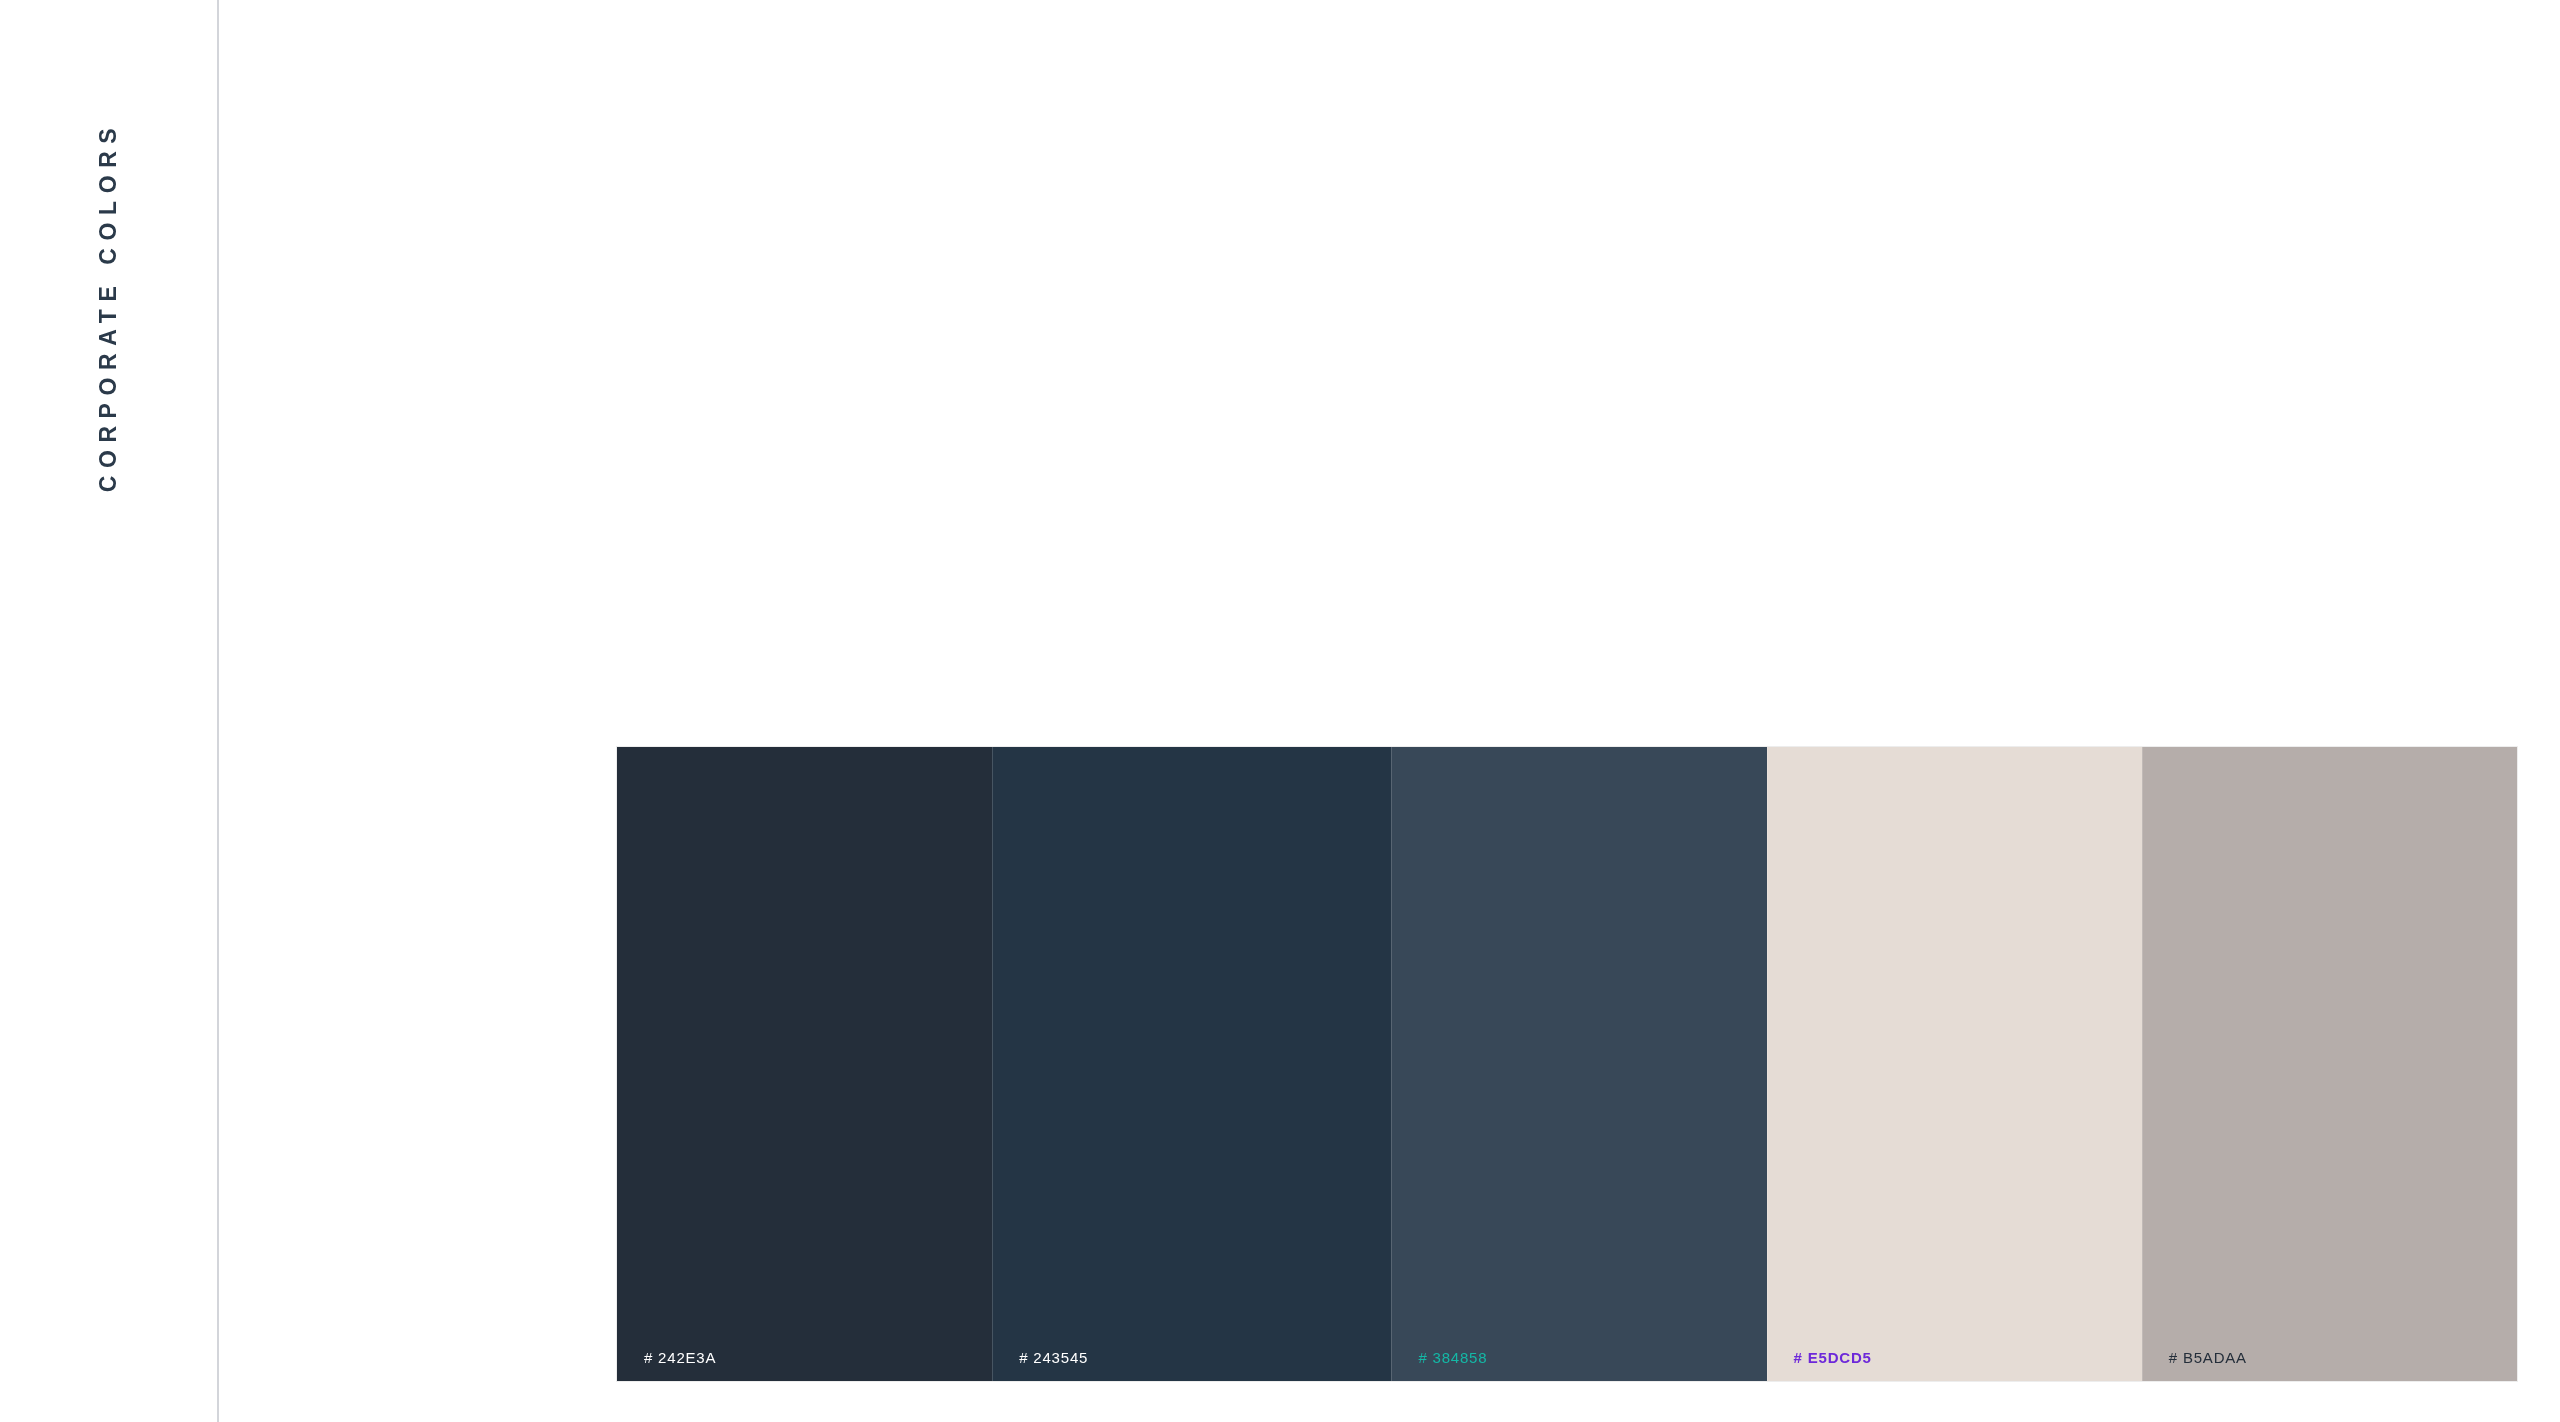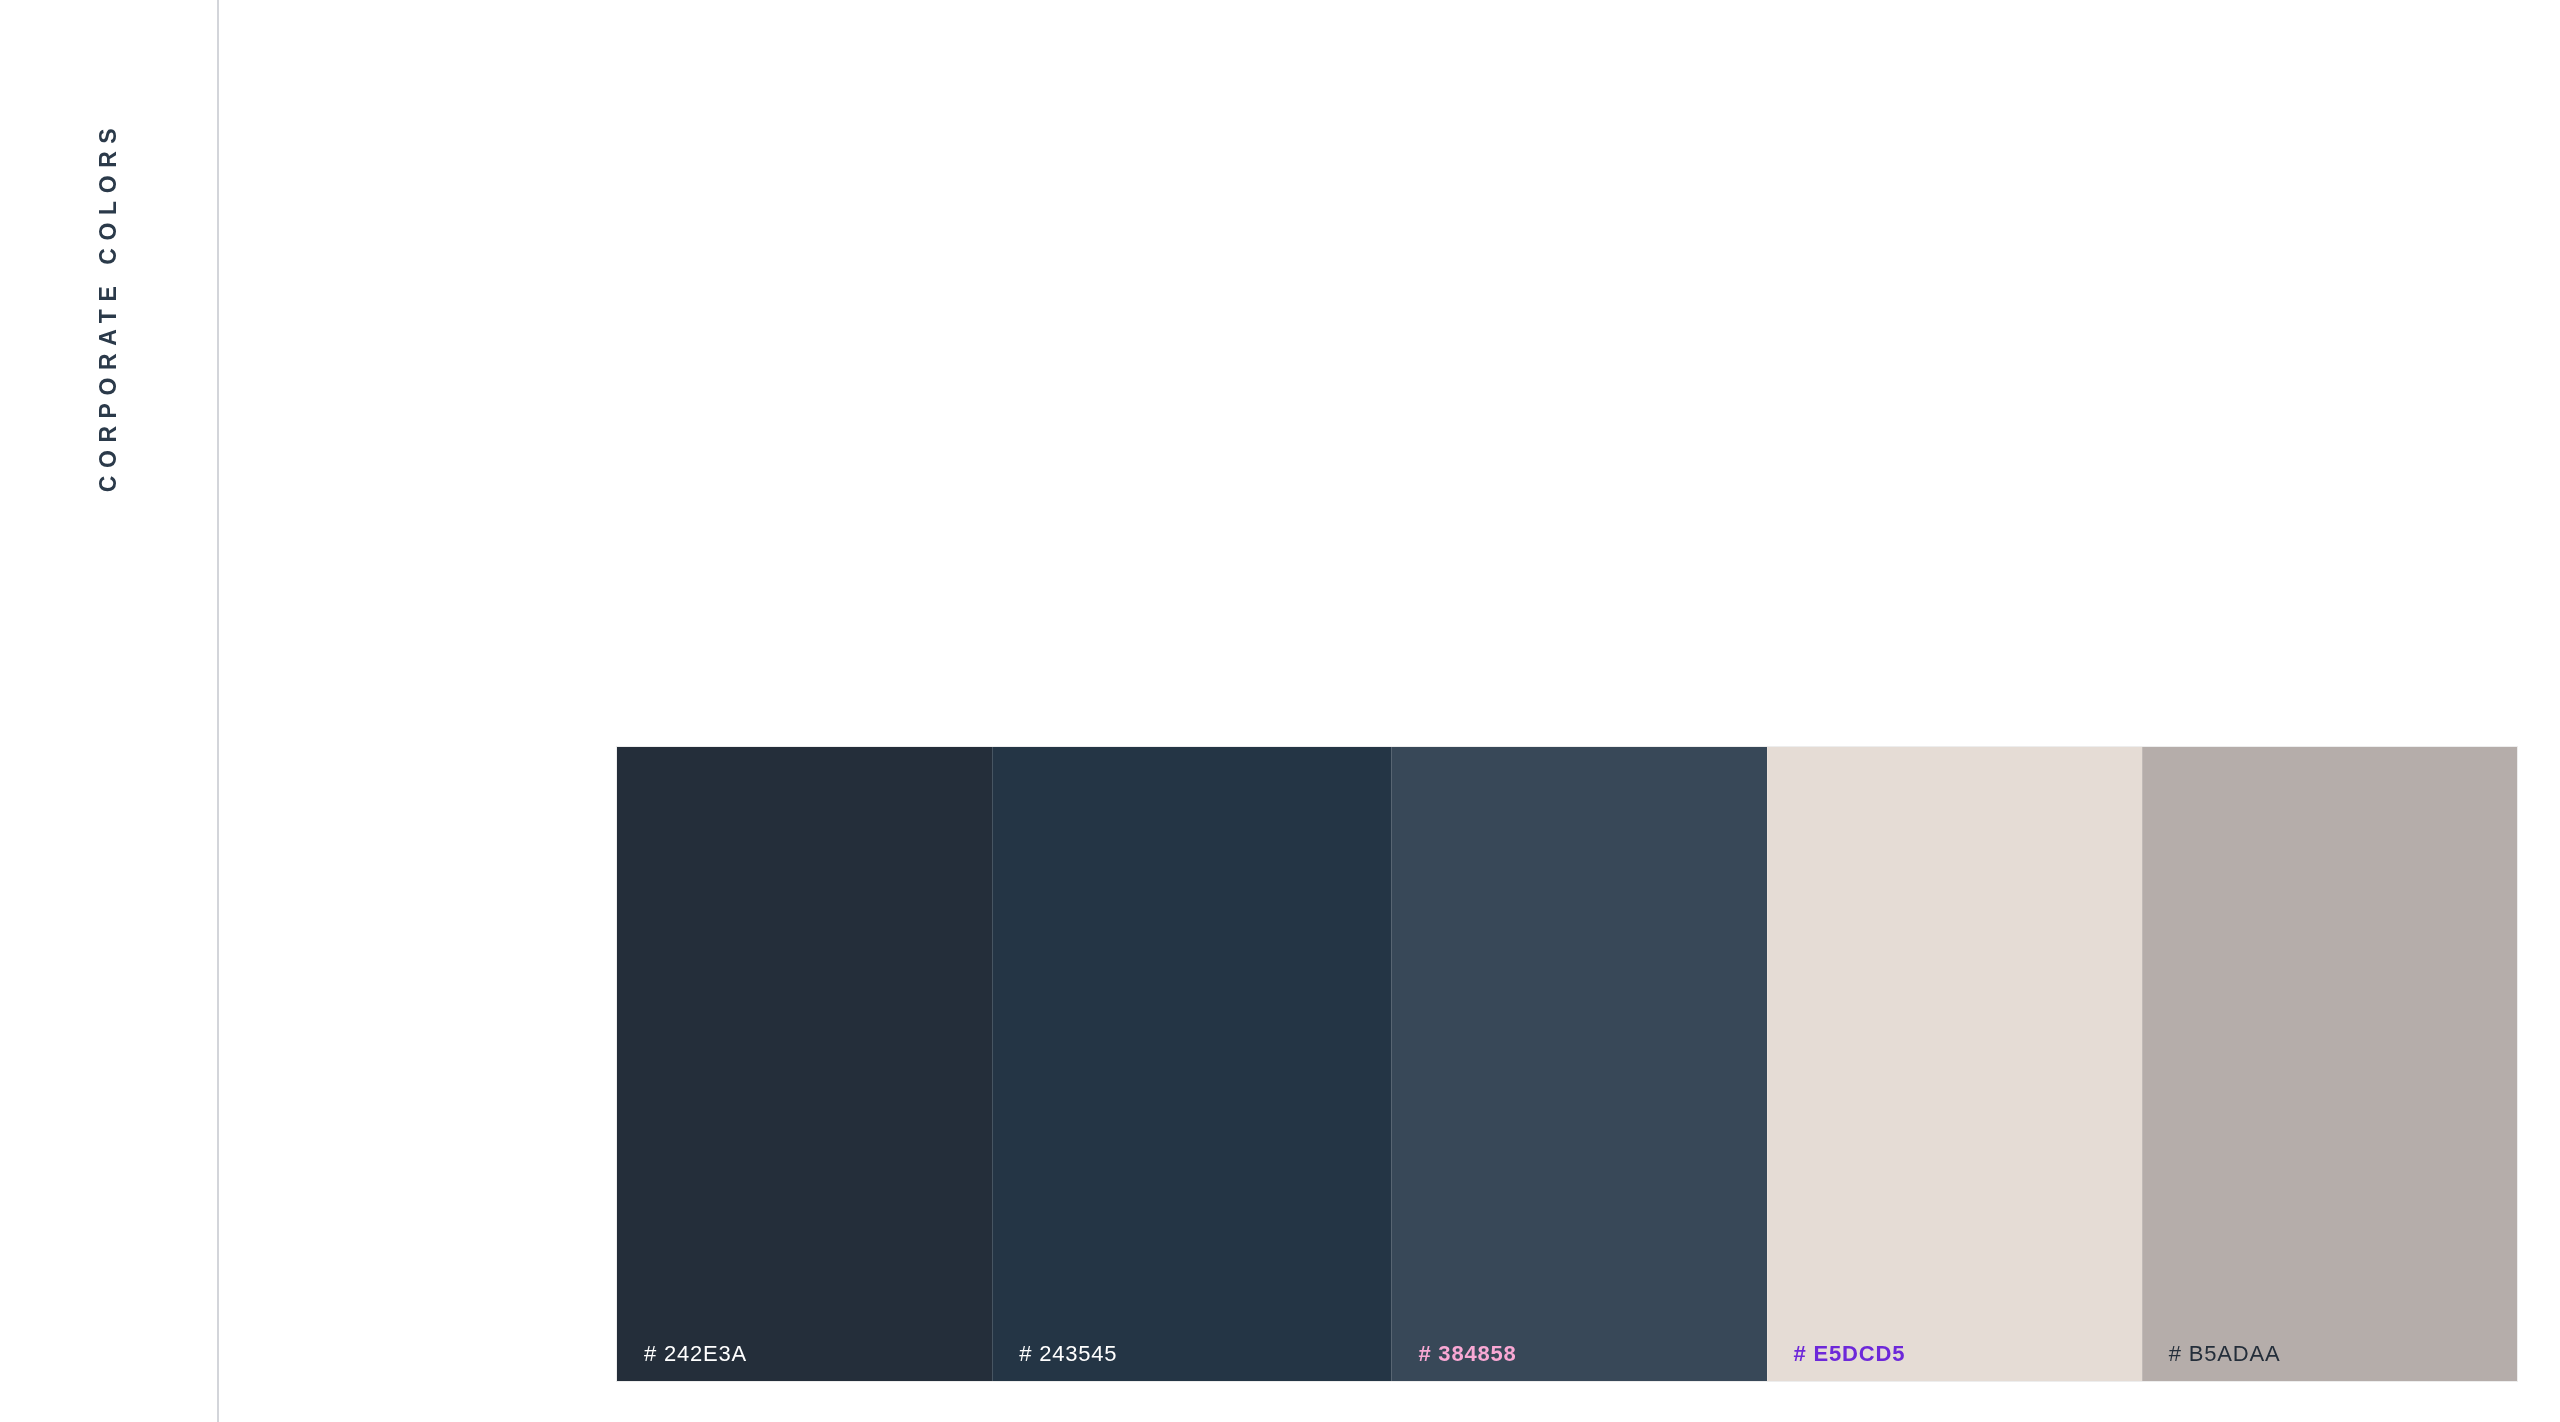--- a/index.html
+++ b/index.html
@@ -84,21 +84,21 @@
   }
 
   .swatch:first-child {
     box-shadow: none;
   }
 
   .swatch-label {
     position: absolute;
     left: 27px;
     bottom: 16px;
-    font-size: 22px;
+    font-size: 15px;
     font-weight: 400;
     letter-spacing: 0.8px;
     line-height: 1;
     white-space: nowrap;
   }
 </style>
 </head>
 <body>
 
 <div id="page" style="background-color: rgb(255, 255, 255);">
@@ -115,21 +115,21 @@
 
     <div class="swatch" style="background-color: rgb(36, 46, 58);">
       <span class="swatch-label" style="color: rgb(255, 255, 255);"># 242E3A</span>
     </div>
 
     <div class="swatch" style="background-color: rgb(36, 53, 69); padding-left: 24px;">
       <span class="swatch-label" style="color: rgb(255, 255, 255);"># 243545</span>
     </div>
 
     <div class="swatch" style="background-color: rgb(56, 72, 88);">
-      <span class="swatch-label" style="color: #f9a8d4; font-weight: bold;"># 384858</span>
+      <span class="swatch-label" style="color: #14b8a6;"># 384858</span>
     </div>
 
     <div class="swatch" style="background-color: rgb(229, 220, 213);">
       <span class="swatch-label" style="color: #6d28d9; font-weight: bold;"># E5DCD5</span>
     </div>
 
     <div class="swatch" style="background-color: rgb(181, 173, 170);">
       <span class="swatch-label" style="color: rgb(36, 46, 58); margin-top: 39px;"># B5ADAA</span>
     </div>
 

